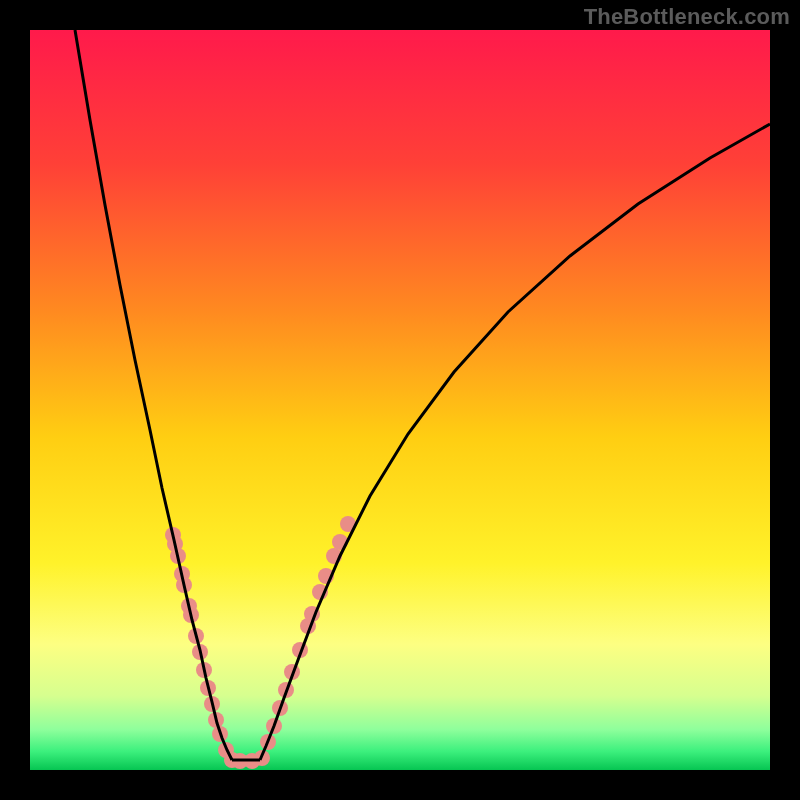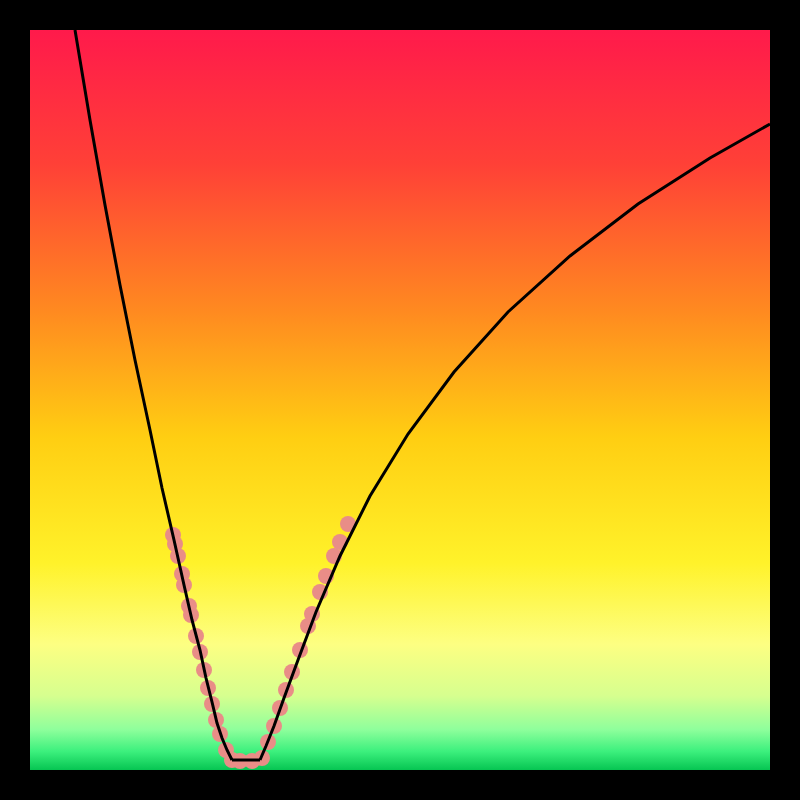--- a/index.html
+++ b/index.html
@@ -43,20 +43,21 @@
     position: absolute;
     inset: 0;
     width: 740px;
     height: 740px;
   }
 </style>
 </head>
 <body>
 
 <div class="frame">
+  <div class="watermark">TheBottleneck.com</div>
 
   <div class="plot-area">
     <svg class="gradient-bg" viewBox="0 0 740 740" preserveAspectRatio="none">
       <defs>
         <linearGradient id="bg-grad" x1="0" y1="0" x2="0" y2="1">
             <stop offset="0%" stop-color="#ff1a4b"></stop>
             <stop offset="18%" stop-color="#ff4037"></stop>
             <stop offset="38%" stop-color="#ff8a20"></stop>
             <stop offset="55.00000000000001%" stop-color="#ffce12"></stop>
             <stop offset="72%" stop-color="#fff22a"></stop>

